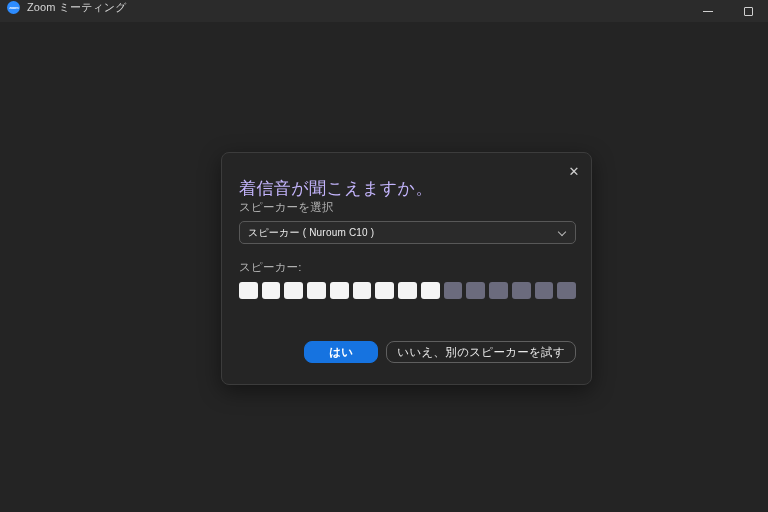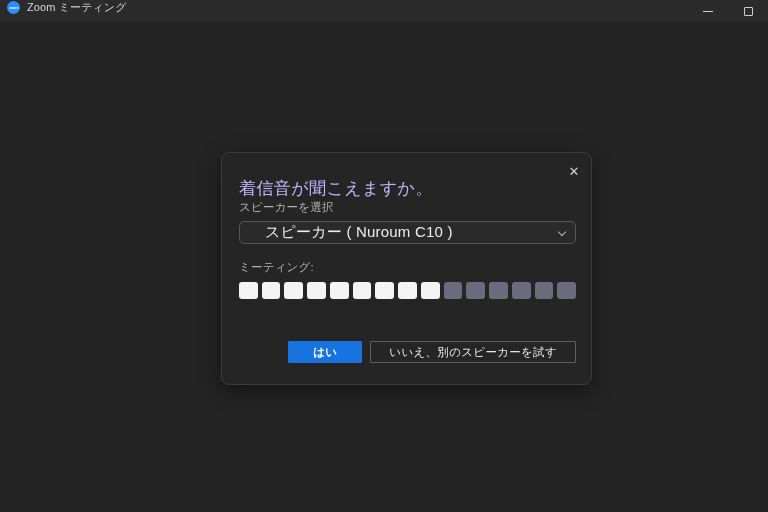--- a/index.html
+++ b/index.html
@@ -148,27 +148,26 @@
     background: #2a2a2a;
     border: 1px solid #585858;
     border-radius: 5px;
     display: flex;
     align-items: center;
     padding: 0 8px;
     cursor: pointer;
   }
   .select-value {
     flex: 1 1 auto;
-    font-size: 15px;
+    font-size: 10px;
     color: #ededed;
     white-space: nowrap;
     overflow: hidden;
     text-overflow: ellipsis;
     letter-spacing: 0.2px;
-    margin-left: 17px;
   }
   .chev {
     flex: 0 0 auto;
     width: 9px;
     height: 9px;
     position: relative;
   }
   .chev::before {
     content: "";
     position: absolute;
@@ -205,42 +204,42 @@
     position: absolute;
     left: 17px;
     top: 188px;
     width: 337px;
     display: flex;
     justify-content: flex-end;
     gap: 8px;
   }
   .btn {
     height: 22px;
-    border-radius: 1px;
+    border-radius: 8px;
     box-sizing: border-box;
     display: inline-flex;
     align-items: center;
     justify-content: center;
     font-size: 11.5px;
     letter-spacing: 0.3px;
     cursor: pointer;
     white-space: nowrap;
   }
   .btn-primary {
     background: #1673e0;
     color: #ffffff;
     border: 1px solid #1673e0;
     padding: 0 24px;
     font-weight: bold;
   }
   .btn-secondary {
     background: transparent;
     color: #ededed;
     border: 1px solid #5f5f5f;
-    padding: 0 18px;
+    padding: 0 10px;
   }
 </style>
 </head>
 <body>
 
 <div id="app">
 
   <div class="titlebar">
     <div class="tb-left">
       <span class="zoom-logo">
@@ -268,21 +267,21 @@
 
       <h1 class="dlg-title">着信音が聞こえますか。</h1>
 
       <div class="field-label">スピーカーを選択</div>
 
       <div class="select-box">
         <span class="select-value">スピーカー ( Nuroum C10 )</span>
         <span class="chev"></span>
       </div>
 
-      <div class="meter-label">ミーティング:</div>
+      <div class="meter-label">スピーカー:</div>
 
       <div class="meter" id="level-meter">
           <span class="seg on"></span>
           <span class="seg on"></span>
           <span class="seg on"></span>
           <span class="seg on"></span>
           <span class="seg on"></span>
           <span class="seg on"></span>
           <span class="seg on"></span>
           <span class="seg on"></span>

